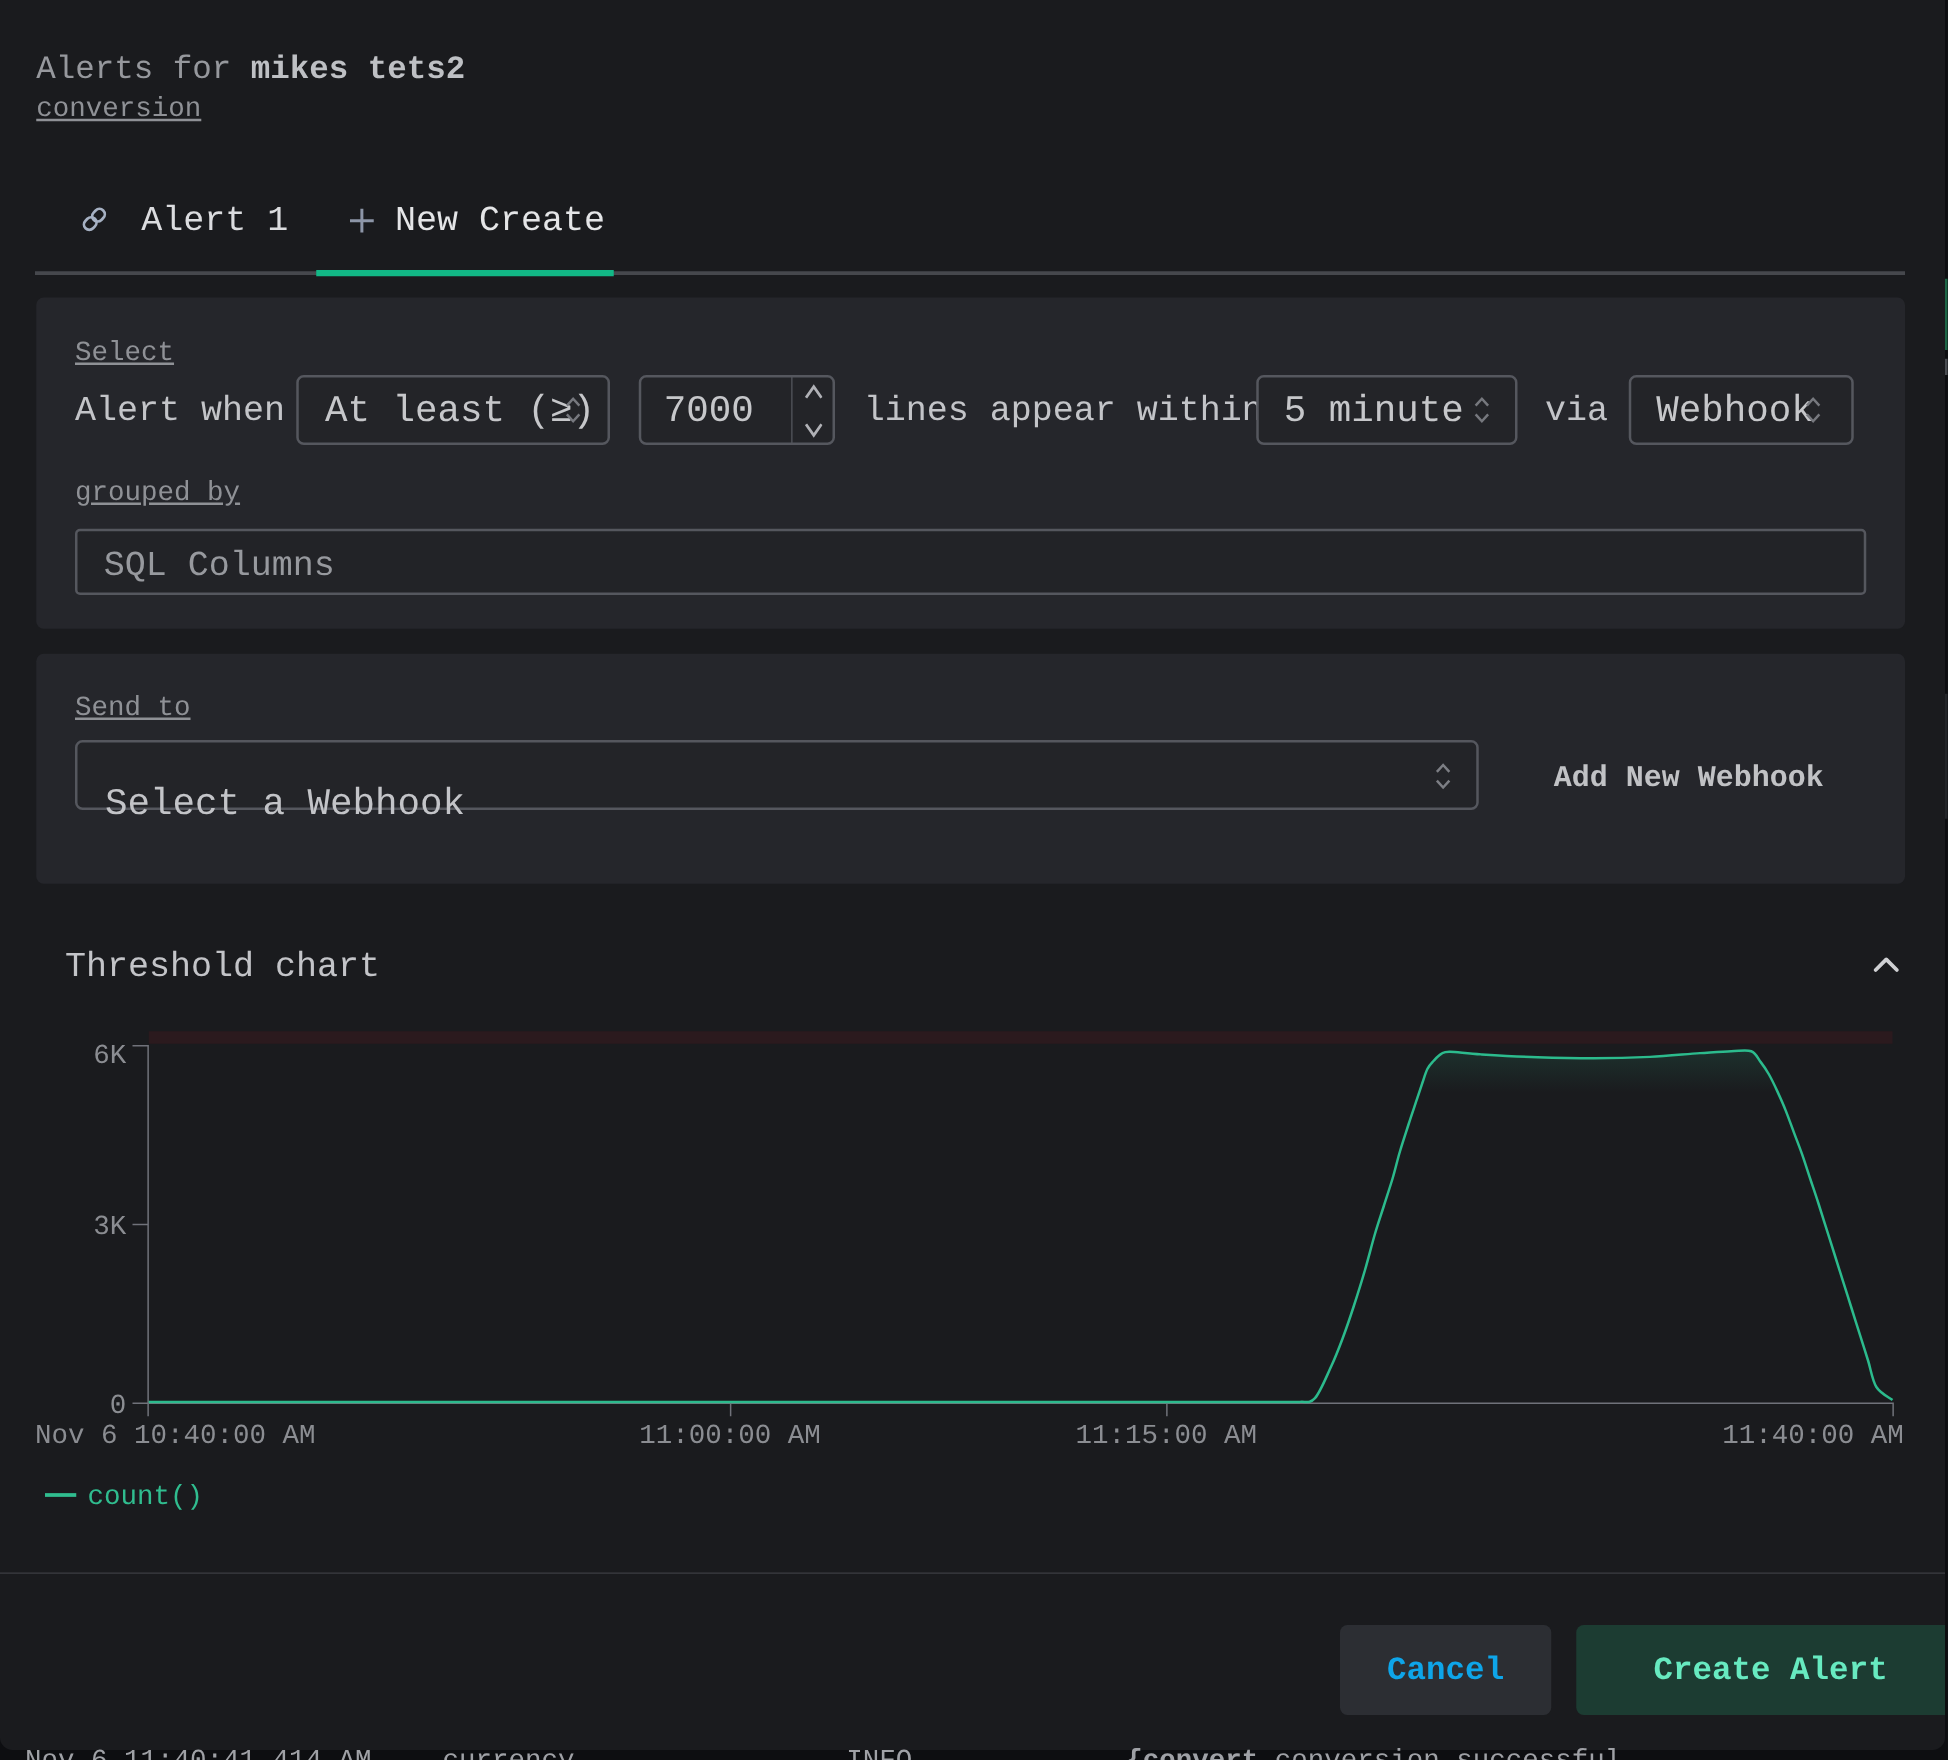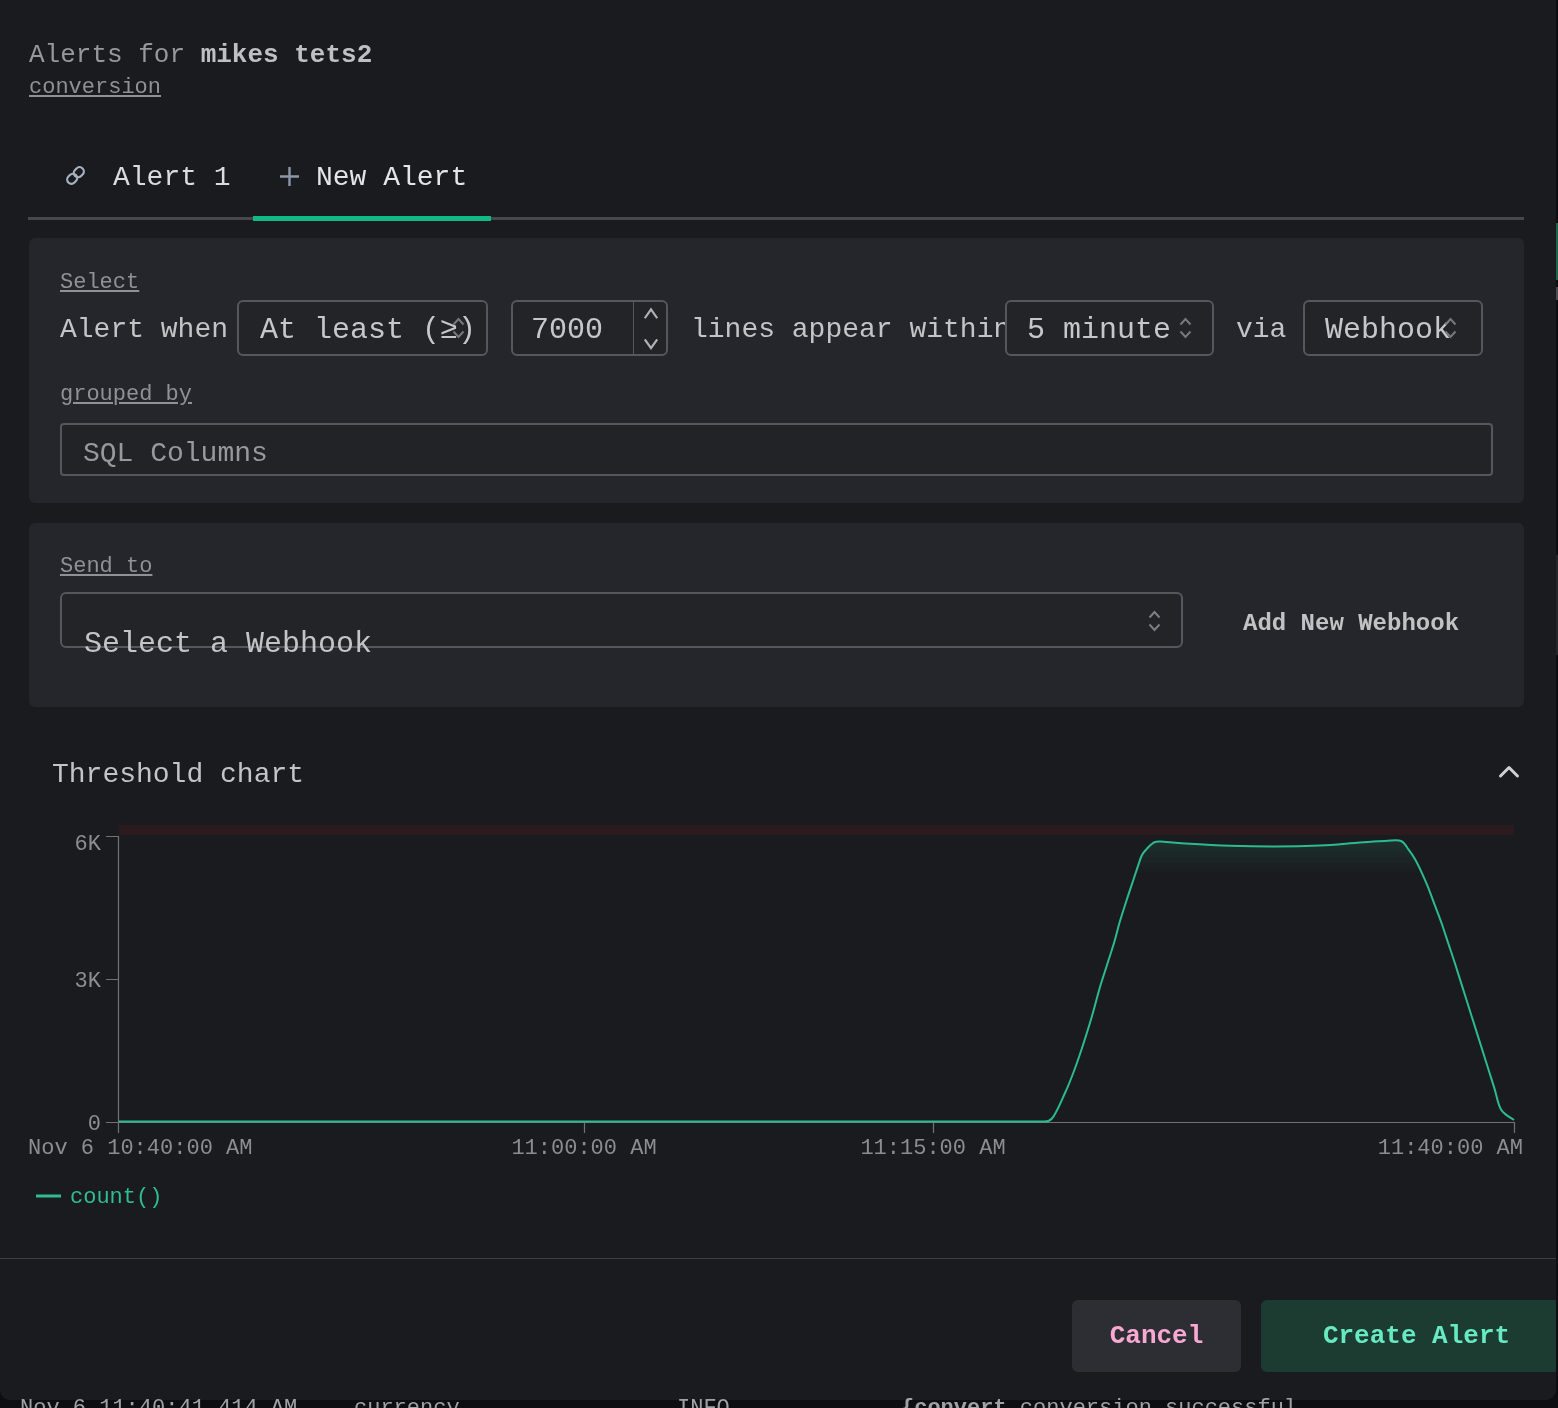--- a/index.html
+++ b/index.html
@@ -24,21 +24,21 @@
   <svg class="abs" style="left:63px; top:163px;" width="25" height="25" viewBox="0 0 24 24" fill="none" stroke="#a6b1c3" stroke-width="2.1" stroke-linecap="round" stroke-linejoin="round">
     <g transform="rotate(-45 12 12)">
       <rect x="2.4" y="7.9" width="10.2" height="8.2" rx="4.1"></rect>
       <rect x="11.4" y="7.9" width="10.2" height="8.2" rx="4.1"></rect>
     </g>
   </svg>
   <div class="abs txt" style="left:113px; top:165px; color:#dbdcdf;">Alert 1</div>
   <svg class="abs" style="left:279px; top:166px;" width="21" height="21" viewBox="0 0 21 21" fill="none" stroke="#8d96a8" stroke-width="2.4">
     <path d="M10.5 1 V20 M1 10.5 H20"></path>
   </svg>
-  <div class="abs txt" style="left:316px; top:165px; color:#e4e5e7;">New Alert</div>
+  <div class="abs txt" style="left:316px; top:165px; color:#e4e5e7;">New Create</div>
   <div class="abs" style="left:28px; top:217px; width:1496px; height:3px; background:#46484d;"></div>
   <div class="abs" style="left:253px; top:216px; width:238px; height:4.5px; background:#12b886;"></div>
 
   <div class="panel" style="left:29px; top:238px; width:1495px; height:265px;"></div>
   <div class="abs lbl" style="left:60px; top:272px;">Select</div>
   <div class="abs txt" style="left:60px; top:317px;">Alert when</div>
 
   <div class="sel" style="left:237px; top:300px; width:251px; height:56px;"></div>
   <div class="abs seltxt" style="left:260px; top:318px;">At least (≥)</div>
   <svg class="abs" style="left:449px; top:314px;" width="19" height="28" viewBox="0 0 19 28" fill="none" stroke="#76787e" stroke-width="2">
@@ -105,21 +105,21 @@
       <text x="28" y="1154">Nov 6 10:40:00 AM</text>
       <text x="584" y="1154" text-anchor="middle">11:00:00 AM</text>
       <text x="933" y="1154" text-anchor="middle">11:15:00 AM</text>
       <text x="1523" y="1154" text-anchor="end">11:40:00 AM</text>
     </g>
     <path d="M36 1196 H61" stroke="#30bd8f" stroke-width="3"></path>
     <text x="70" y="1203" fill="#30bd8f" font-size="22px" font-family="Liberation Mono">count()</text>
   </svg>
 
   <div class="abs" style="left:0; top:1258px; width:1556px; height:1px; background:#3d3e43;"></div>
-  <div class="abs" style="left:1072px; top:1300px; width:169px; height:72px; background:#2c2e33; border-radius:6px; display:flex; align-items:center; justify-content:center; font-weight:bold; font-size:26px; color:#f9a8d4;">Cancel</div>
+  <div class="abs" style="left:1072px; top:1300px; width:169px; height:72px; background:#2c2e33; border-radius:6px; display:flex; align-items:center; justify-content:center; font-weight:bold; font-size:26px; color:#0ea5e9;">Cancel</div>
   <div class="abs" style="left:1261px; top:1300px; width:311px; height:72px; background:#1c3c32; border-radius:6px; display:flex; align-items:center; justify-content:center; font-weight:bold; font-size:26px; color:#67eac0;">Create Alert</div>
 </div>
 
 <div class="abs" style="left:1556px; top:223px; width:2px; height:57px; background:#1d6747;"></div>
 <div class="abs" style="left:1556px; top:287px; width:2px; height:13px; background:#4a4d52;"></div>
 <div class="abs" style="left:1556px; top:555px; width:2px; height:100px; background:#24262a;"></div>
 <div class="abs" style="left:20px; top:1398px; font-size:22px; line-height:22px; color:#9fa1a6; white-space:pre;">Nov 6 11:40:41.414 AM</div>
 <div class="abs" style="left:354px; top:1398px; font-size:22px; line-height:22px; color:#9fa1a6;">currency</div>
 <div class="abs" style="left:677px; top:1398px; font-size:22px; line-height:22px; color:#9fa1a6;">INFO</div>
 <div class="abs" style="left:901px; top:1398px; font-size:22px; line-height:22px; color:#9fa1a6;"><b>{convert</b> conversion successful</div>

